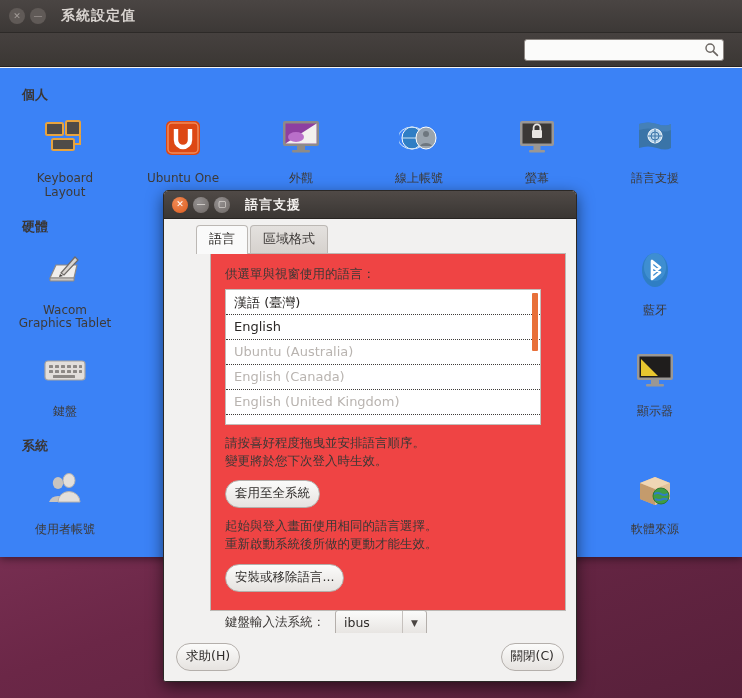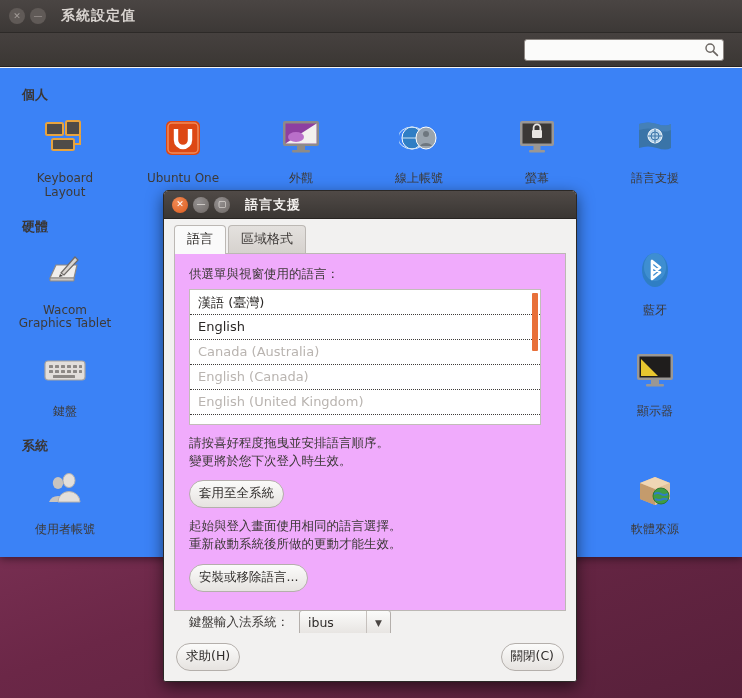--- a/index.html
+++ b/index.html
@@ -125,42 +125,43 @@
     background: linear-gradient(180deg, #504a47 0%, #3a3633 100%);
     display: flex; align-items: center; padding-left: 8px;
     border-bottom: 1px solid #272422;
   }
   #dlg-title {
     margin-left: 10px; color: #f2efed; font-size: 13px; font-weight: bold;
     letter-spacing: 1px;
   }
   #dlg-body { padding: 8px 10px 0 10px; height: calc(100% - 28px); position: relative; }
 
-  .tabs { display: flex; align-items: flex-end; height: 26px; margin-left: 0; position: relative; z-index: 2;}
+  .tabs { display: flex; align-items: flex-end; height: 26px; margin-left: 22px; position: relative; z-index: 2;}
   .tab {
     padding: 4px 12px 5px 12px;
     font-size: 13px; color: #3c3836;
     border: 1px solid #bcb8b4;
     border-bottom: none;
     border-radius: 4px 4px 0 0;
     background: linear-gradient(180deg,#e4e1de,#d6d2ce);
     margin-right: 2px;
   }
   .tab.active {
     background: #fafafa;
     color: #2a2724;
     position: relative; top: 1px;
     padding-bottom: 6px;
   }
   .tab-panel {
     border: 1px solid #bcb8b4;
-    background: #f0abfc;
+    background: #ef4444;
     padding: 12px 24px 12px 14px;
     height: 358px;
     position: relative;
+    margin-left: 36px;
   }
   .hint { font-size: 12.5px; color: #3b3836; margin: 0 0 6px 0; }
   .listbox {
     border: 1px solid #c2bdb9;
     background: #ffffff;
     height: 136px;
     position: relative;
     overflow: hidden;
   }
   .list-row {
@@ -456,21 +457,21 @@
       <div class="tab">區域格式</div>
     </div>
 
     <div class="tab-panel">
 
       <p class="hint">供選單與視窗使用的語言：</p>
 
       <div class="listbox">
         <div class="list-row">漢語 (臺灣)</div>
         <div class="list-row">English</div>
-        <div class="list-row dim">Canada (Australia)</div>
+        <div class="list-row dim">Ubuntu (Australia)</div>
         <div class="list-row dim">English (Canada)</div>
         <div class="list-row dim">English (United Kingdom)</div>
         <div class="scrollbar">
           <div class="scroll-thumb"></div>
         </div>
       </div>
 
       <p class="para">
         <span>請按喜好程度拖曳並安排語言順序。</span><br>
         <span>變更將於您下次登入時生效。</span>

